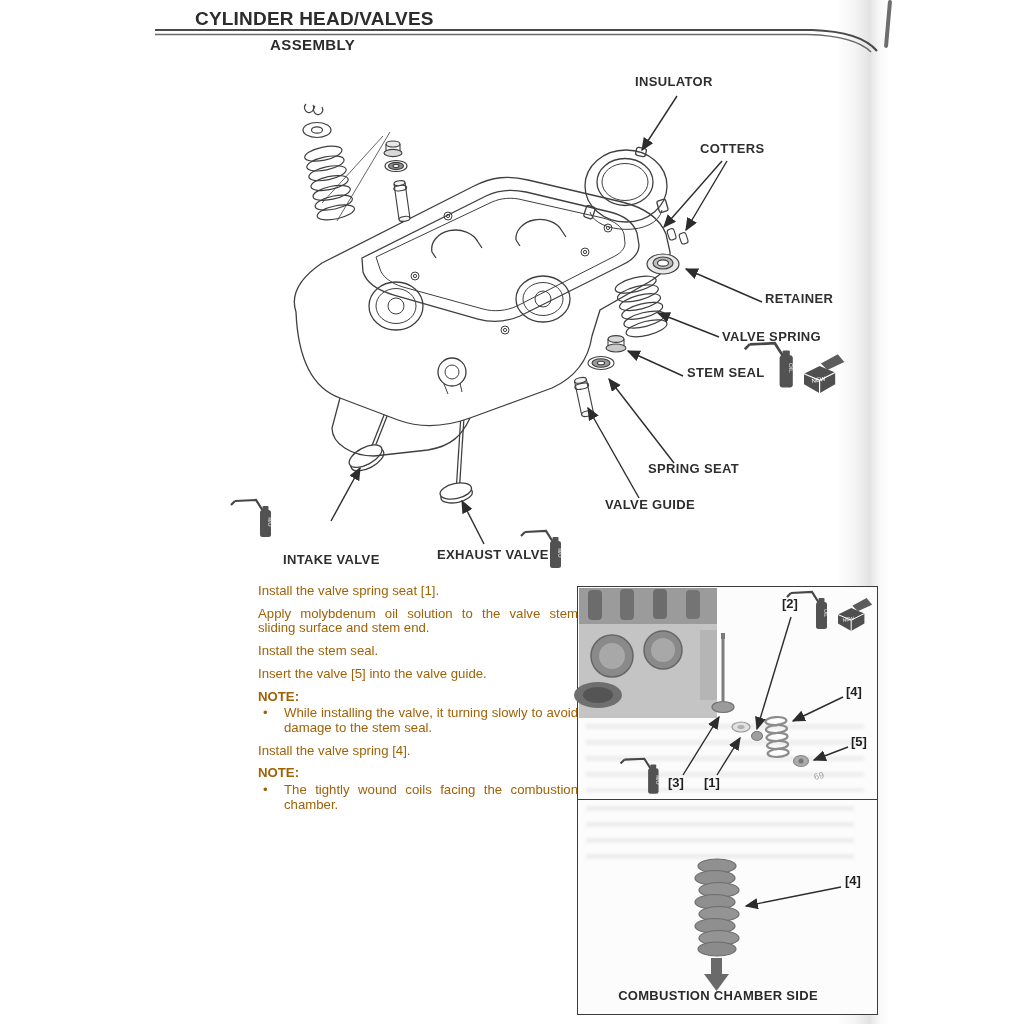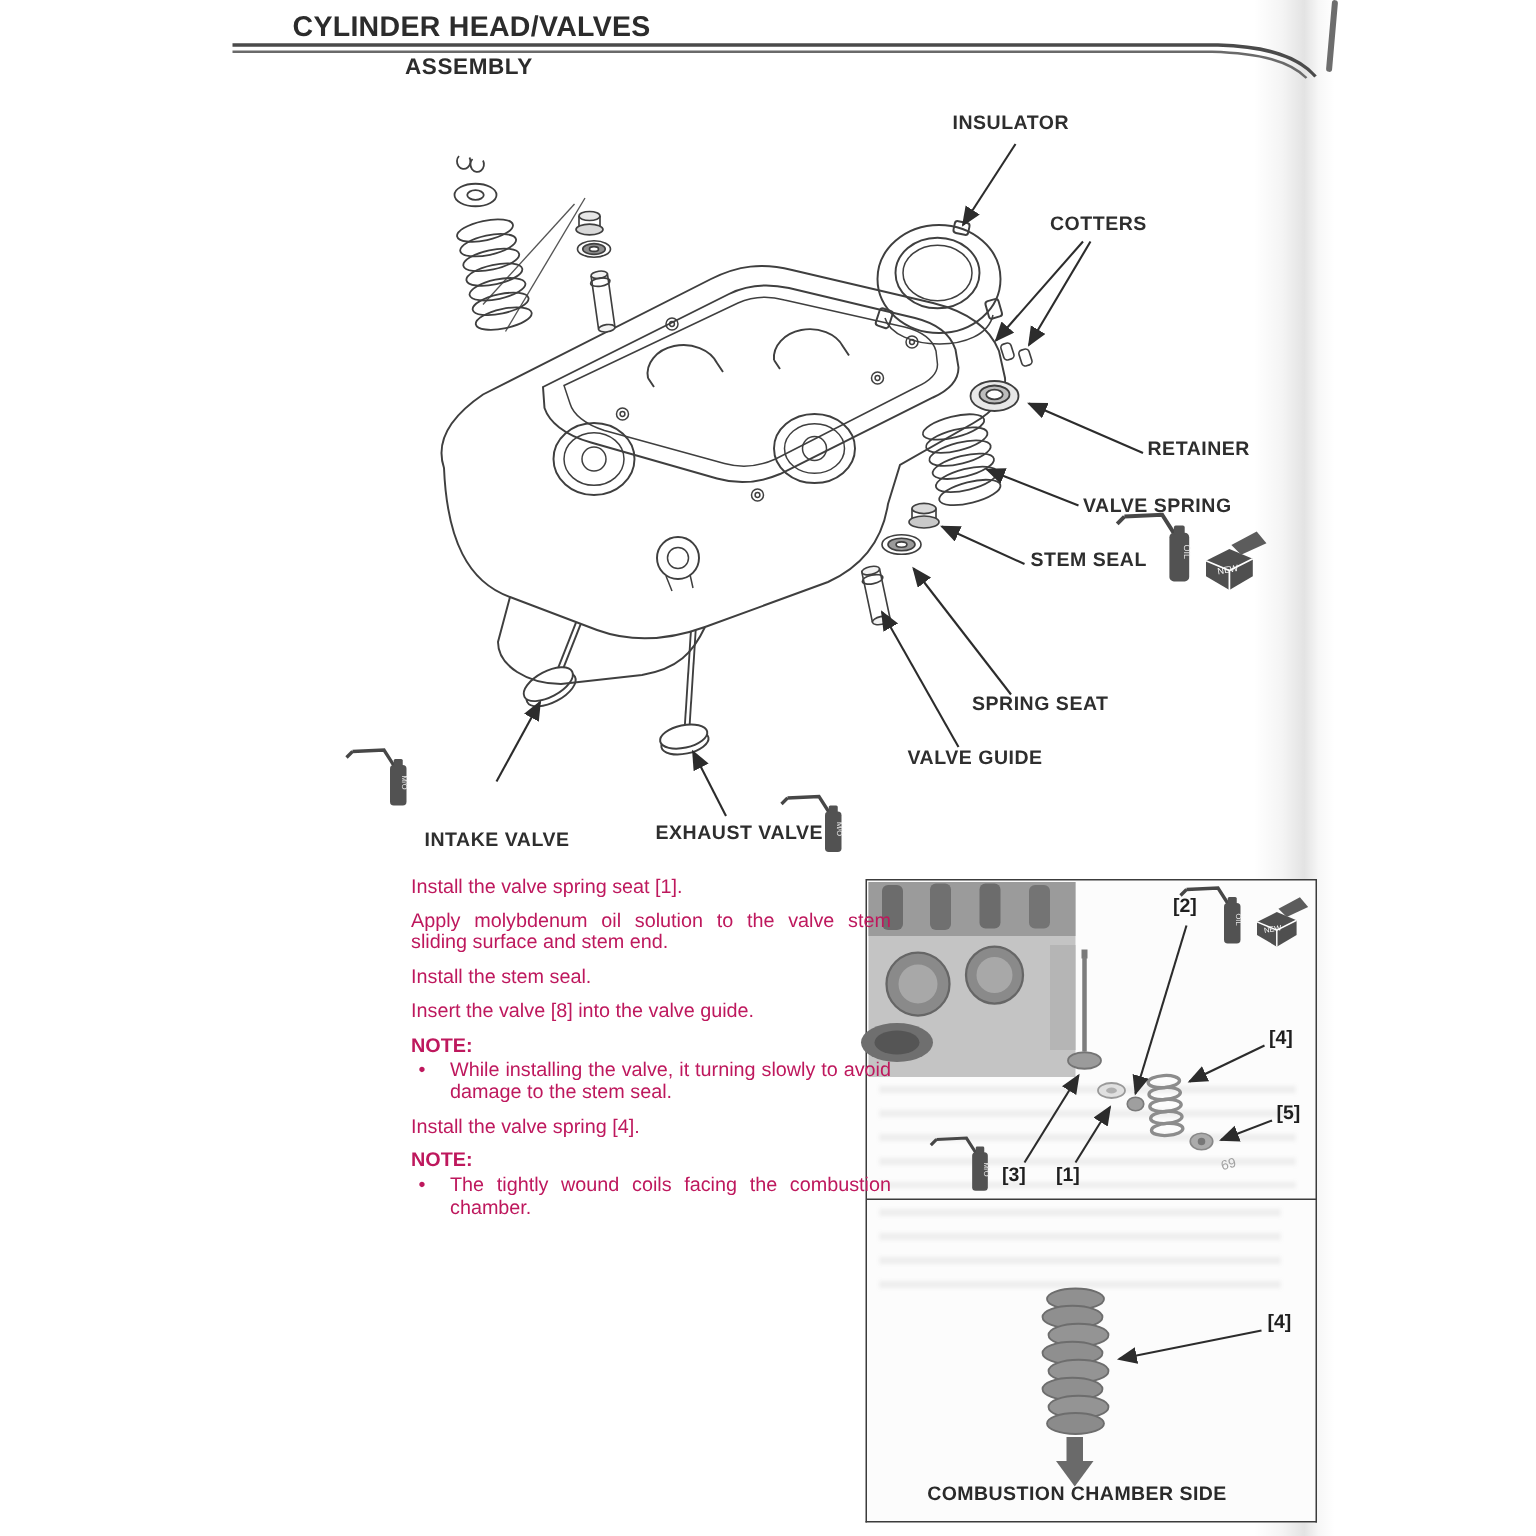--- a/index.html
+++ b/index.html
@@ -10,21 +10,21 @@
     background:linear-gradient(90deg,rgba(0,0,0,0) 0%,rgba(0,0,0,0.045) 35%,rgba(0,0,0,0.11) 62%,rgba(0,0,0,0.03) 80%,rgba(0,0,0,0) 100%);}
   .scan-edge-top{position:absolute;left:886px;top:0;width:4px;height:48px;background:#6d6d6d;
     transform:rotate(5deg);border-radius:2px;z-index:0;}
   .title{position:absolute;left:157px;top:8px;font-size:19px;font-weight:700;color:#2c2c2c;
     letter-spacing:0.2px;z-index:3;margin-left:38px;}
   .subtitle{position:absolute;left:270px;top:36px;font-size:15px;font-weight:700;color:#2c2c2c;
     letter-spacing:0.4px;z-index:3;}
   .part-label{position:absolute;font-size:13px;font-weight:700;color:#2e2e2e;letter-spacing:0.35px;
     white-space:nowrap;z-index:3;}
   .callout{position:absolute;font-size:13px;font-weight:700;color:#1f1f1f;z-index:3;white-space:nowrap;}
-  .instructions{position:absolute;left:274px;top:584px;width:320px;font-size:13.2px;color:#be185d;
+  .instructions{position:absolute;left:258px;top:584px;width:320px;font-size:13.2px;color:#a16207;
     line-height:14.7px;z-index:3;}
   .instructions p{margin:0 0 8px;text-align:justify;}
   .note-label{font-weight:700;margin:0 0 2px !important;text-align:left !important;}
   .note-row{display:flex;margin:0 0 8px;}
   .note-bullet{width:21px;flex:none;padding-left:5px;}
   .note-body{text-align:justify;width:294px;}
   .fig-box{position:absolute;border:1.6px solid #3c3c3c;background:#fcfcfc;z-index:1;}
   .fig-box.photo{left:577px;top:586px;width:299px;height:212px;}
   .fig-box.spring{left:577px;top:799.6px;width:299px;height:214px;border-top:none;}
   .ghost{position:absolute;z-index:1;pointer-events:none;filter:blur(1.4px);
@@ -332,21 +332,21 @@
   <div class="part-label" style="left:687px;top:365px;">STEM SEAL</div>
   <div class="part-label" style="left:648px;top:461px;">SPRING SEAT</div>
   <div class="part-label" style="left:605px;top:497px;">VALVE GUIDE</div>
   <div class="part-label" style="left:283px;top:524px;margin-top:28px;">INTAKE VALVE</div>
   <div class="part-label" style="left:437px;top:547px;">EXHAUST VALVE</div>
 
   <div class="instructions">
     <p>Install the valve spring seat [1].</p>
     <p>Apply molybdenum oil solution to the valve stem sliding surface and stem end.</p>
     <p>Install the stem seal.</p>
-    <p>Insert the valve [8] into the valve guide.</p>
+    <p>Insert the valve [5] into the valve guide.</p>
     <p class="note-label">NOTE:</p>
     <div class="note-row">
       <span class="note-bullet">•</span>
       <span class="note-body">While installing the valve, it turning slowly to avoid damage to the stem seal.</span>
     </div>
     <p>Install the valve spring [4].</p>
     <p class="note-label">NOTE:</p>
     <div class="note-row">
       <span class="note-bullet">•</span>
       <span class="note-body">The tightly wound coils facing the combustion chamber.</span>

